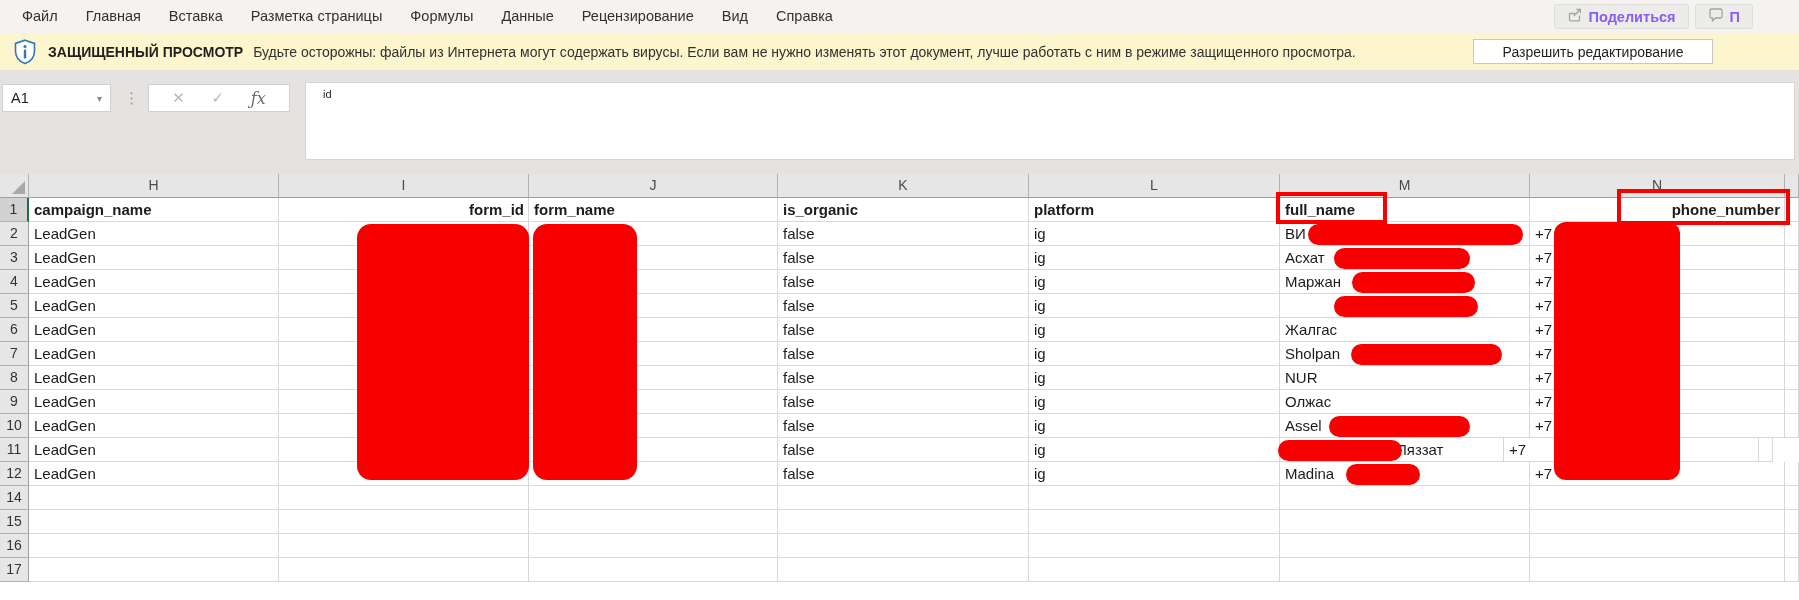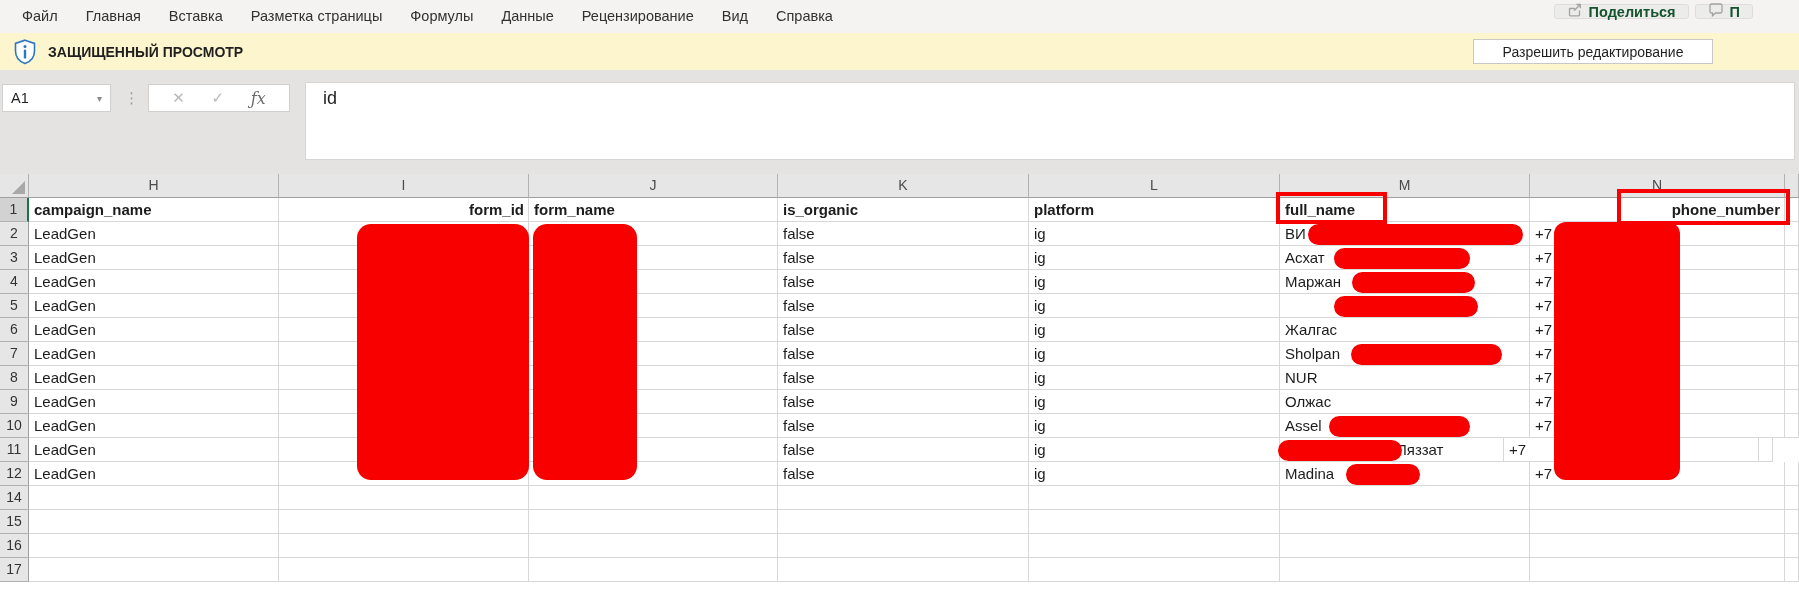--- a/index.html
+++ b/index.html
@@ -10,23 +10,23 @@
   }
   
   .menubar {
     position:absolute; left:0; top:0; width:1799px; height:33px;
     background:#f4f3f1; display:flex; align-items:center;
   }
   .menu-items { display:flex; align-items:center; padding-left:8px; }
   .menu-item { font-size:14.5px; color:#323130; padding:0 14px; line-height:33px; cursor:default; white-space:nowrap; }
   .top-actions { position:absolute; right:-46px; top:4px; display:flex; gap:6px; }
   .chrome-btn {
-    height:15px; display:flex; align-items:center; gap:6px; padding:0 12px;
+    height:25px; display:flex; align-items:center; gap:6px; padding:0 12px;
     background:#ececeb; border:1px solid #dedddc; border-radius:3px;
-    color:#14532d; font-size:14.5px; font-weight:bold; white-space:nowrap;
+    color:#8b5cf6; font-size:14.5px; font-weight:bold; white-space:nowrap;
   }
   .chrome-btn svg { flex:none; }
   
   .banner {
     position:absolute; left:0; top:33px; width:1799px; height:37px;
     background:#fcf5cd; display:flex; align-items:center; padding-left:14px;
   }
   .banner-icon { flex:none; margin-right:12px; display:flex; }
   .banner-title { font-weight:bold; font-size:14px; color:#1f1f1f; margin-right:10px; white-space:nowrap; }
   .banner-msg { font-size:14px; color:#323130; white-space:nowrap; }
@@ -44,21 +44,21 @@
   .name-caret { margin-left:auto; font-size:10px; color:#8a8a8a; }
   .dots-sep { position:absolute; left:124px; top:14px; height:28px; display:flex; align-items:center; color:#9c9b9a; font-size:15px; }
   .fx-box {
     position:absolute; left:148px; top:14px; width:142px; height:28px; background:#fff;
     border:1px solid #d1d0cf; display:flex; align-items:center; justify-content:space-around; padding:0 10px;
   }
   .icon-cancel, .icon-enter { color:#b8b7b6; font-size:15px; }
   .icon-fx { color:#6d6c6b; font-size:16px; font-style:italic; font-family:"DejaVu Serif", serif; }
   .formula-input {
     position:absolute; left:305px; top:12px; width:1490px; height:78px; background:#fff;
-    border:1px solid #d6d5d4; font-size:18px; color:#1f1f1f; padding:5px 0 0 17px;
+    border:1px solid #d6d5d4; font-size:11px; color:#1f1f1f; padding:5px 0 0 17px;
   }
   
   .grid { position:absolute; left:0; top:174px; width:1799px; height:426px; background:#fff; overflow:hidden; }
   .grow { display:flex; height:24px; }
   .gcell {
     flex:none; height:24px; line-height:23px; font-size:15px; color:#1c1c1c;
     border-right:1px solid #d8d8d8; border-bottom:1px solid #d8d8d8;
     padding:0 4px 0 5px; overflow:hidden; white-space:nowrap; background:#fff;
   }
   .gcell.al-right { text-align:right; }
@@ -120,20 +120,21 @@
 
   <div class="banner">
     <span class="banner-icon">
       <svg width="22" height="26" viewBox="0 0 22 26" fill="none">
         <path d="M11 1.2 L20.5 4.4 V12 C20.5 18.3 16.4 22.6 11 24.6 C5.6 22.6 1.5 18.3 1.5 12 V4.4 Z" fill="#ffffff" stroke="#2c77c4" stroke-width="1.6"></path>
         <circle cx="11" cy="7.6" r="1.5" fill="#2c77c4"></circle>
         <rect x="9.8" y="10.6" width="2.4" height="9" rx="1.2" fill="#2c77c4"></rect>
       </svg>
     </span>
     <span class="banner-title">ЗАЩИЩЕННЫЙ ПРОСМОТР</span>
+    <span class="banner-msg">Будьте осторожны: файлы из Интернета могут содержать вирусы. Если вам не нужно изменять этот документ, лучше работать с ним в режиме защищенного просмотра.</span>
     <div class="banner-btn">Разрешить редактирование</div>
   </div>
 
   <div class="formula-region">
     <div class="name-box">
       <span>A1</span>
       <span class="name-caret">▾</span>
     </div>
     <div class="dots-sep">⋮</div>
     <div class="fx-box">

